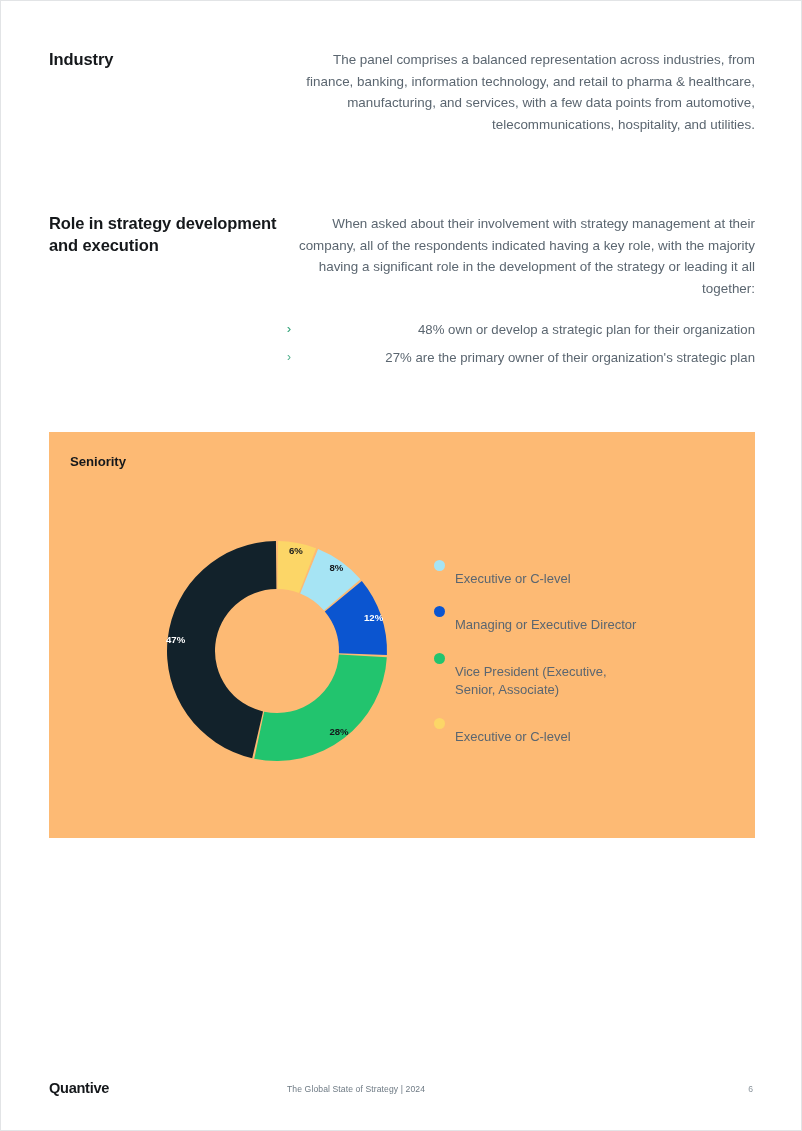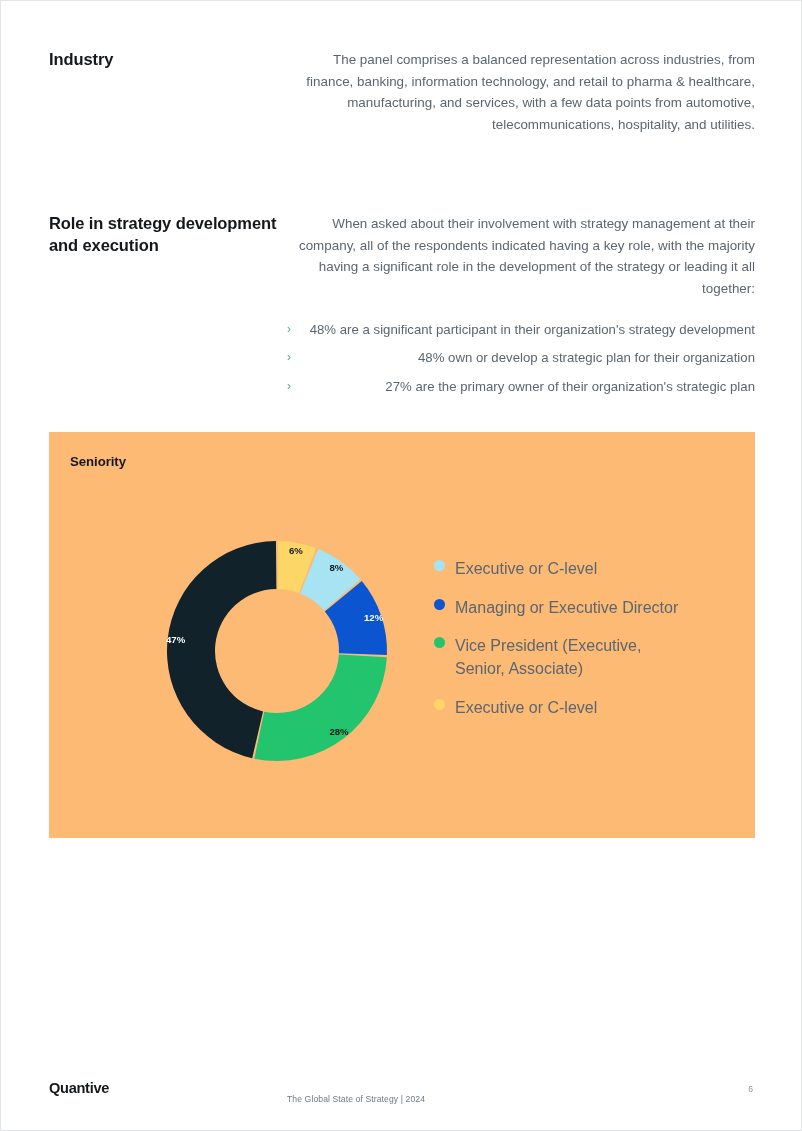--- a/index.html
+++ b/index.html
@@ -118,24 +118,25 @@
   }
   .legend-dot {
     flex: 0 0 auto;
     width: 11px;
     height: 11px;
     border-radius: 50%;
     margin-top: 2px;
     margin-right: 10px;
   }
   .legend-label {
-    font-size: 16px;
+    font-size: 13px;
     line-height: 1.42;
     color: #5b6670;
     white-space: pre-line;
+    margin-top: 12px;
   }
 
   
   .footer {
     position: absolute;
     left: 48px;
     right: 48px;
     bottom: 30px;
     height: 20px;
   }
@@ -144,21 +145,21 @@
     left: 0;
     top: 0;
     font-size: 14.6px;
     font-weight: bold;
     color: #15181b;
     letter-spacing: -0.3px;
   }
   .footer-center {
     position: absolute;
     left: 238px;
-    top: 14px;
+    top: 4px;
     font-size: 8.6px;
     color: #6e7a84;
     letter-spacing: 0.1px;
   }
   .page-number {
     position: absolute;
     right: 0;
     top: 4px;
     font-size: 8.6px;
     color: #8a949c;
@@ -174,21 +175,20 @@
     <div class="sec-body">The panel comprises a balanced representation across industries, from finance, banking, information technology, and retail to pharma &amp; healthcare, manufacturing, and services, with a few data points from automotive, telecommunications, hospitality, and utilities.</div>
   </div>
 
   <div class="section" id="role-section">
     <div class="sec-heading">Role in strategy development and execution</div>
     <div class="sec-body">
       <div>When asked about their involvement with strategy management at their company, all of the respondents indicated having a key role, with the majority having a significant role in the development of the strategy or leading it all together:</div>
       <ul class="bullets">
         <li>
           <span class="bullet-chevron">›</span>
-          <span>48% are a significant participant in their organization's strategy development</span>
         </li>
         <li>
           <span class="bullet-chevron">›</span>
           <span>48% own or develop a strategic plan for their organization</span>
         </li>
         <li>
           <span class="bullet-chevron">›</span>
           <span>27% are the primary owner of their organization's strategic plan</span>
         </li>
       </ul>

